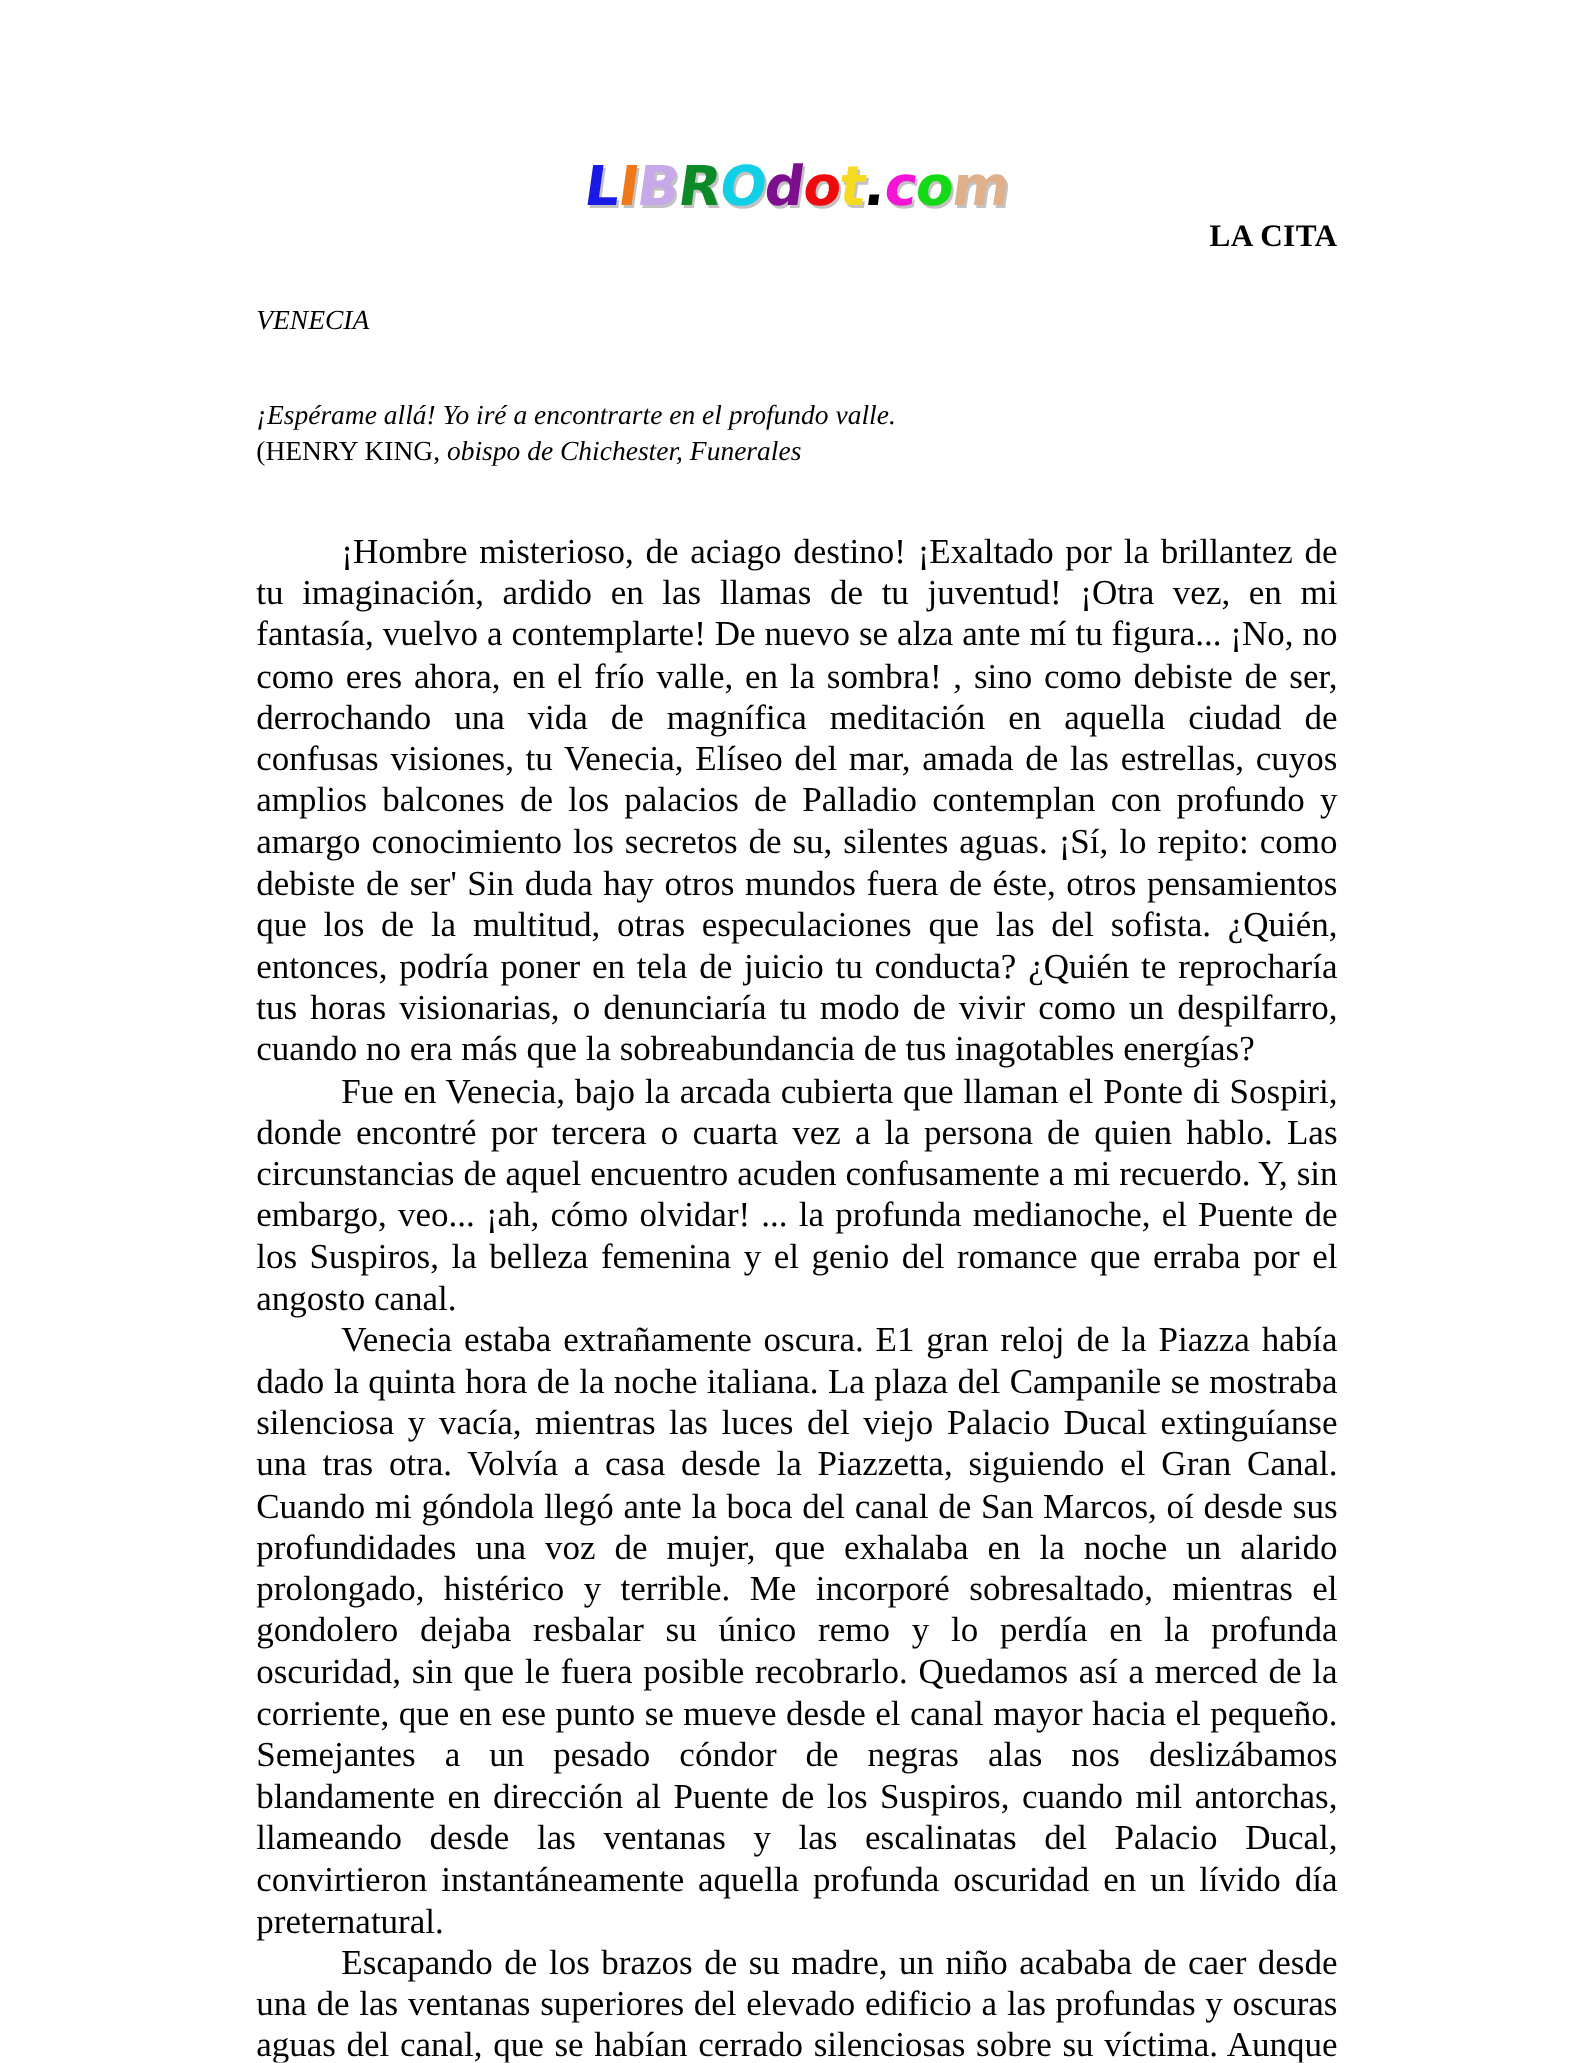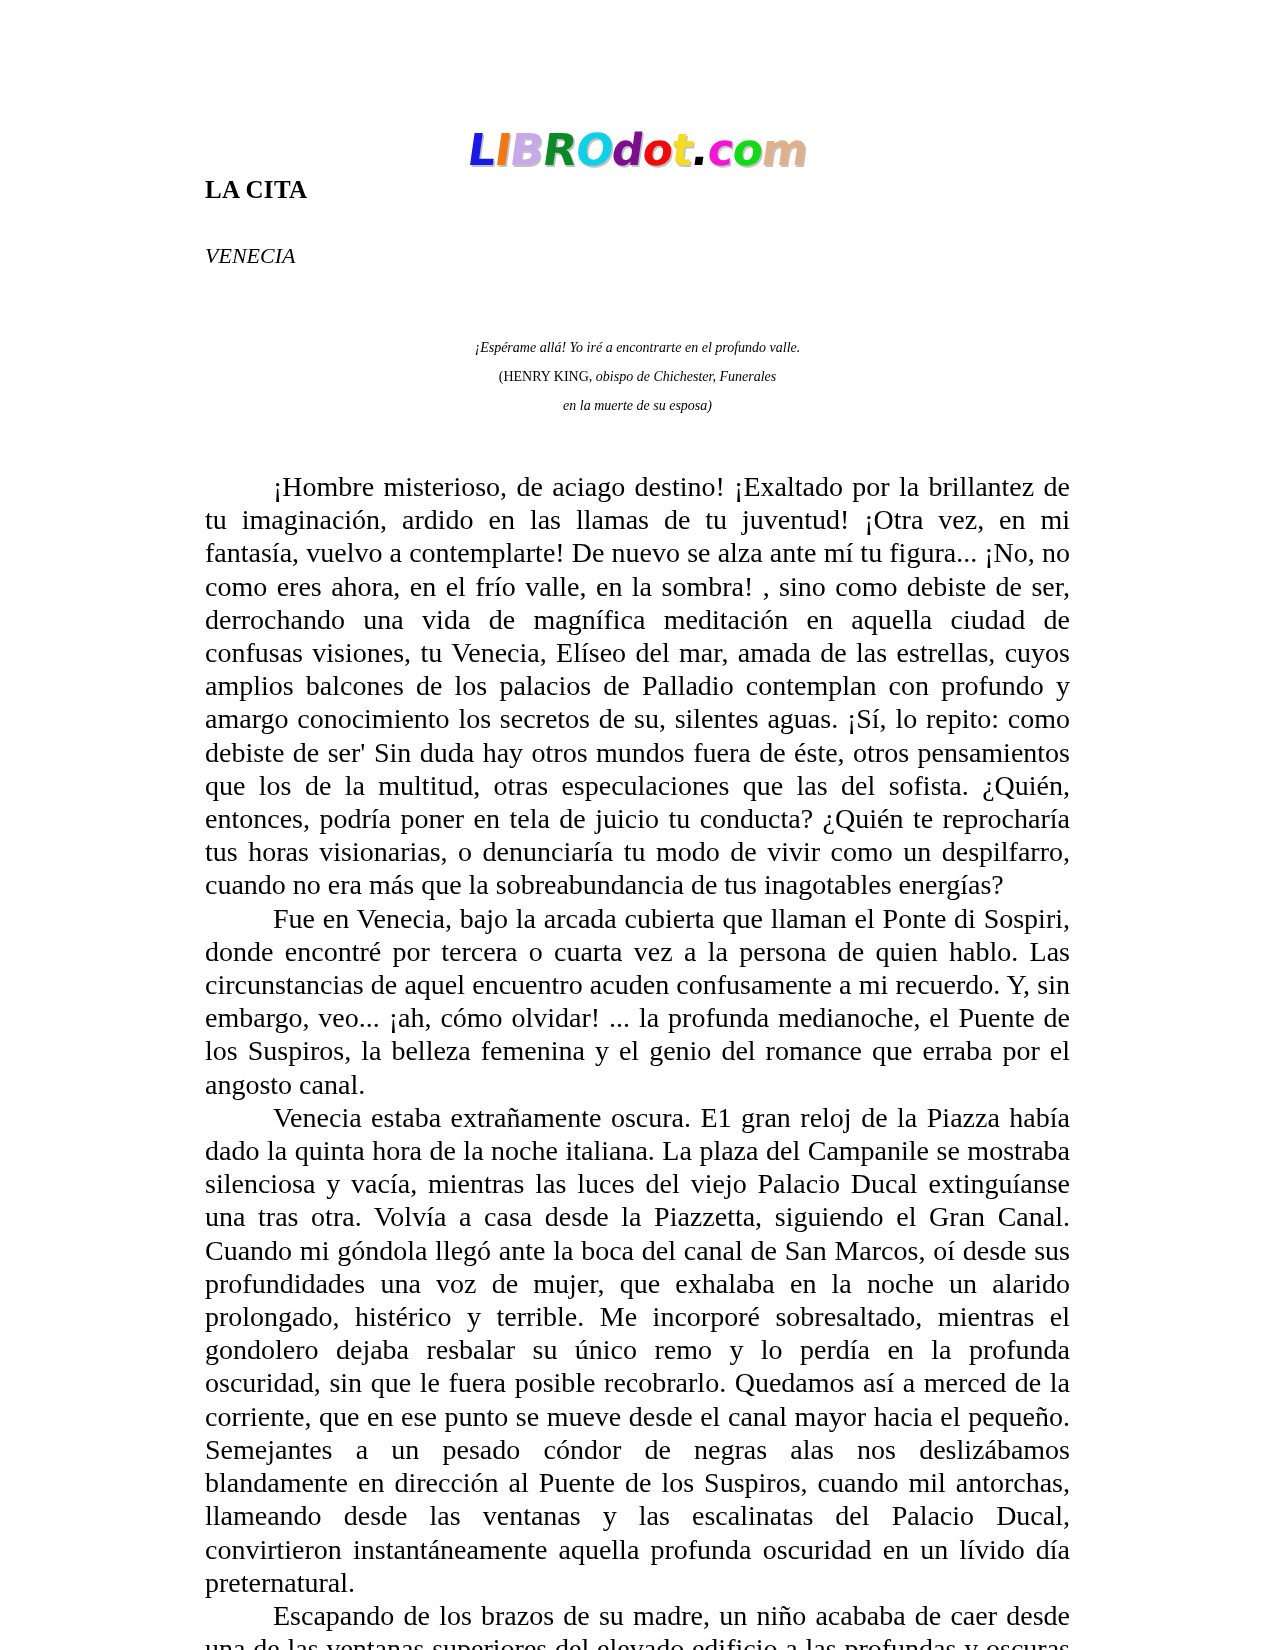--- a/index.html
+++ b/index.html
@@ -50,44 +50,44 @@
   .logo .g-d  { color: #7d0f8f; transform: skewX(-8deg); }
   .logo .g-o2 { color: #ee0b0b; transform: skewX(-8deg); }
   .logo .g-t  { color: #f5dc22; transform: skewX(-8deg); }
   .logo .g-dot{ color: #000000; transform: skewX(-8deg); text-shadow: none; }
   .logo .g-c  { color: #f215d6; transform: skewX(-8deg); }
   .logo .g-o3 { color: #14d916; transform: skewX(-8deg); }
   .logo .g-m  { color: #e0b08a; transform: skewX(-8deg); }
 
   
   .title-block {
-    text-align: left;
+    text-align: right;
     margin-top: 46px;
   }
   .doc-title,
   .doc-author {
     font-weight: bold;
     font-size: 25px;
     line-height: 31px;
     letter-spacing: 0.3px;
   }
 
   
   .venecia {
     margin-top: 37px;
     font-style: italic;
     font-size: 22px;
     line-height: 27px;
   }
 
   
   .epigraph {
-    margin-top: 64px;
-    text-align: center;
-    font-size: 14px;
+    margin-top: 48px;
+    text-align: left;
+    font-size: 22px;
     line-height: 29px;
   }
   .epigraph .ep-line { font-style: italic; white-space: nowrap; }
   .epigraph .ep-roman { font-style: normal; }
 
   
   .body-text {
     margin-top: 50px;
     font-size: 28px;
     line-height: 33.2px;
@@ -112,21 +112,20 @@
 
   <div class="title-block">
     <div class="doc-title">LA CITA</div>
   </div>
 
   <div class="venecia">VENECIA</div>
 
   <div class="epigraph">
     <div class="ep-line">¡Espérame allá! Yo iré a encontrarte en el profundo valle.</div>
     <div class="ep-line"><span class="ep-roman">(HENRY KING,</span><span> obispo de Chichester, Funerales</span></div>
-    <div class="ep-line">en la muerte de su esposa)</div>
   </div>
 
   <div class="body-text">
     <p>¡Hombre misterioso, de aciago destino! ¡Exaltado por la brillantez de tu imaginación, ardido en las llamas de tu juventud! ¡Otra vez, en mi fantasía, vuelvo a contemplarte! De nuevo se alza ante mí tu figura... ¡No, no como eres ahora, en el frío valle, en la sombra! , sino como debiste de ser, derrochando una vida de magnífica meditación en aquella ciudad de confusas visiones, tu Venecia, Elíseo del mar, amada de las estrellas, cuyos amplios balcones de los palacios de Palladio contemplan con profundo y amargo conocimiento los secretos de su, silentes aguas. ¡Sí, lo repito: como debiste de ser' Sin duda hay otros mundos fuera de éste, otros pensamientos que los de la multitud, otras especulaciones que las del sofista. ¿Quién, entonces, podría poner en tela de juicio tu conducta? ¿Quién te reprocharía tus horas visionarias, o denunciaría tu modo de vivir como un despilfarro, cuando no era más que la sobreabundancia de tus inagotables energías?</p>
     <p>Fue en Venecia, bajo la arcada cubierta que llaman el Ponte di Sospiri, donde encontré por tercera o cuarta vez a la persona de quien hablo. Las circunstancias de aquel encuentro acuden confusamente a mi recuerdo. Y, sin embargo, veo... ¡ah, cómo olvidar! ... la profunda medianoche, el Puente de los Suspiros, la belleza femenina y el genio del romance que erraba por el angosto canal.</p>
     <p>Venecia estaba extrañamente oscura. E1 gran reloj de la Piazza había dado la quinta hora de la noche italiana. La plaza del Campanile se mostraba silenciosa y vacía, mientras las luces del viejo Palacio Ducal extinguíanse una tras otra. Volvía a casa desde la Piazzetta, siguiendo el Gran Canal. Cuando mi góndola llegó ante la boca del canal de San Marcos, oí desde sus profundidades una voz de mujer, que exhalaba en la noche un alarido prolongado, histérico y terrible. Me incorporé sobresaltado, mientras el gondolero dejaba resbalar su único remo y lo perdía en la profunda oscuridad, sin que le fuera posible recobrarlo. Quedamos así a merced de la corriente, que en ese punto se mueve desde el canal mayor hacia el pequeño. Semejantes a un pesado cóndor de negras alas nos deslizábamos blandamente en dirección al Puente de los Suspiros, cuando mil antorchas, llameando desde las ventanas y las escalinatas del Palacio Ducal, convirtieron instantáneamente aquella profunda oscuridad en un lívido día preternatural.</p>
     <p>Escapando de los brazos de su madre, un niño acababa de caer desde una de las ventanas superiores del elevado edificio a las profundas y oscuras aguas del canal, que se habían cerrado silenciosas sobre su víctima. Aunque mi góndola era la única a la vista, muchos arriesgados nadadores habíanse precipitado ya a la corriente y buscaban vanamente en su superficie el tesoro que, ¡ay! , sólo habría de encontrarse en el abismo. En las grandes losas de mármol negro que daban entrada al palacio, apenas a unos</p>
   </div>
 
 </div>

